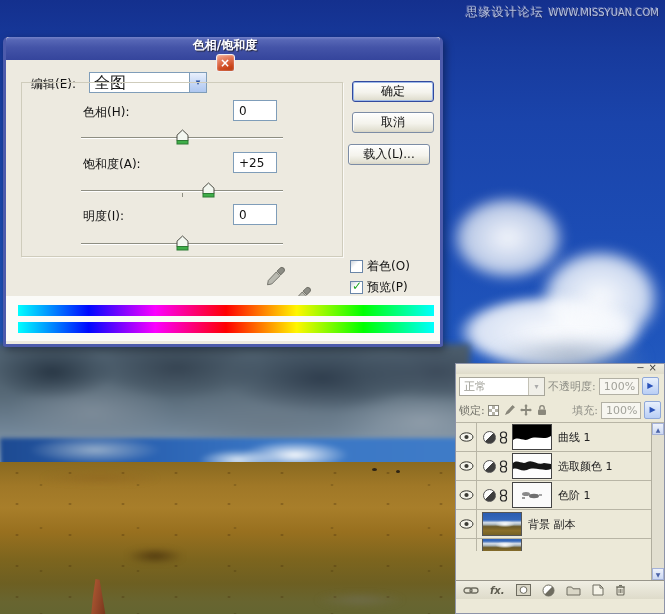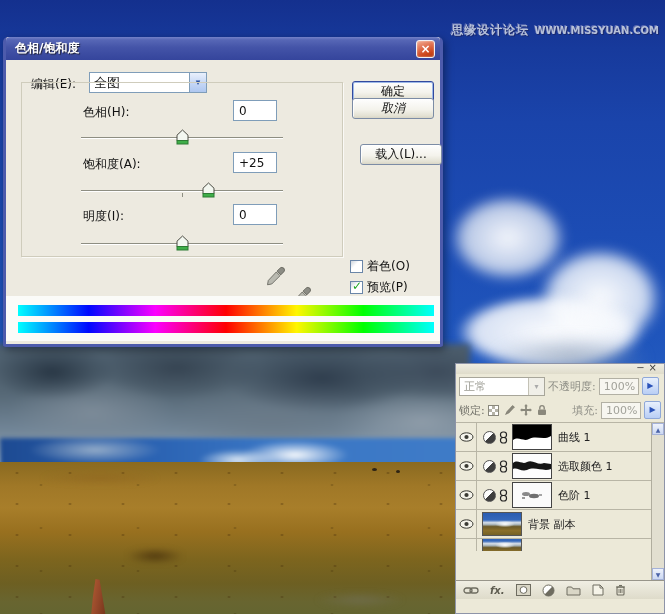--- a/index.html
+++ b/index.html
@@ -58,43 +58,43 @@
     background: radial-gradient(closest-side, rgba(140,96,30,.5), rgba(140,96,30,0) 75%); }
   .speck { position:absolute; background:#2e2414; border-radius:50%; }
   .sp1 { left:372px; top:468px; width:5px; height:3px; }
   .sp2 { left:396px; top:470px; width:4px; height:3px; }
   .stump { position:absolute; left:84px; top:579px; width:26px; height:35px;
     background: linear-gradient(100deg,#b05a31 25%,#96482а 55%,#7d3a1e 80%);
     background: linear-gradient(100deg,#b05a31 25%,#96482a 55%,#7d3a1e 80%);
     clip-path: polygon(44% 0, 60% 2%, 82% 100%, 28% 100%, 34% 52%);
     filter: blur(.4px);
   }
-  .watermark { position:absolute; top:22px; right:6px; font-size:12px; font-weight:bold;
+  .watermark { position:absolute; top:4px; right:6px; font-size:12px; font-weight:normal;
     color:#b7c1d8; letter-spacing:1px; text-shadow:1px 1px 0 #1c2a6e, -1px -1px 0 #5a6ab0;
     white-space:nowrap; }
   .watermark .wm-url { font-size:10px; letter-spacing:0; }
 
   
   .dialog { position:absolute; left:3px; top:37px; width:440px; height:310px;
     border:3px solid #4d5bac; border-top:none; border-radius:5px 5px 3px 3px;
     background:#EDEAE0; box-shadow:2px 3px 8px rgba(0,0,0,.4); }
   .titlebar { height:23px; border-radius:4px 4px 0 0; position:relative;
     background: linear-gradient(180deg,#7381c8 0%,#5767b6 12%,#4454a8 45%,#3a4aa0 80%,#35459c 100%);
-    display:flex; align-items:center; padding:0 5px 0 9px; }
+    display:flex; align-items:center; padding:0 5px 0 9px;flex-direction:column; }
   .titlebar .title { color:#fff; font-weight:bold; font-size:12px; text-shadow:1px 1px 1px #223; flex:1 1 auto; }
   .close-btn { width:19px; height:18px; border-radius:3px; border:1px solid #f0f0f4;
     background: linear-gradient(160deg,#f2ab91 0%,#e0704f 40%,#ca4419 75%,#b23a10 100%);
     color:#fff; font-size:12px; font-weight:bold; line-height:16px; text-align:center;
     box-shadow: inset 0 0 2px rgba(255,255,255,.6); cursor:default; }
   .dialog-body { position:relative; width:100%; height:281px; font-size:12px; color:#1a1a1a; }
   .abs { position:absolute; }
 
   .d-label { font-size:12px; color:#111; white-space:nowrap; }
   .combobox { display:flex; width:118px; height:21px; border:1px solid #7f9db9; background:#fff; }
-  .combobox .combo-text { flex:1; font-size:13px; line-height:19px; padding-left:4px; }
+  .combobox .combo-text { flex:1; font-size:16px; line-height:19px; padding-left:4px; }
   .combo-arrow-btn { width:17px; height:100%; border-left:1px solid #7f9db9;
     background:linear-gradient(180deg,#e9f0fc,#c3d5f5 60%,#aec7f0); color:#2a50a0;
     font-size:9px; line-height:19px; text-align:center; }
   .groupbox { border:1px solid #cfccbc; box-shadow:1px 1px 0 rgba(255,255,255,.7); }
 
   .val-input { width:44px; height:21px; border:1px solid #7f9db9; background:#fff;
     font-family:"DejaVu Sans","Liberation Sans",sans-serif; font-size:12px; padding:0 0 0 5px; color:#111; }
   .track { height:2px; background:#8e8e82; border-bottom:1px solid #fff; }
   .center-tick { position:absolute; top:3px; left:50%; width:1px; height:4px; background:#8e8e82; }
   .thumb { position:absolute; top:-8px; width:13px; height:16px; margin-left:-6px; }
@@ -250,22 +250,22 @@
       <div class="abs track" style="left:75px; top:183px; width:202px;">
         <div class="thumb" style="left:50%;">
           <svg width="13" height="16" viewBox="0 0 13 16">
               <path d="M6.5 1 L12 6.2 L12 11.5 L1 11.5 L1 6.2 Z" fill="#f3f7f0" stroke="#4a4a42"></path>
               <rect x="1" y="11.5" width="11" height="3.5" fill="#3fae49" stroke="#2c7a33"></rect>
             </svg>
         </div>
       </div>
 
       <div class="abs xp-btn default" style="left:346px; top:21px;">确定</div>
-      <div class="abs xp-btn" style="left:346px; top:38px;font-style:italic;">取消</div>
-      <div class="abs xp-btn" style="left:354px; top:84px;">载入(L)...</div>
+      <div class="abs xp-btn" style="left:346px; top:52px;">取消</div>
+      <div class="abs xp-btn" style="left:342px; top:84px;">载入(L)...</div>
 
       <div class="abs dropper" style="left:260px; top:206px;">
         <svg width="20" height="20" viewBox="0 0 16 16">
             <path d="M12.8 1.2a2 2 0 0 1 2 2c0 .6-.2 1.1-.6 1.5l-2.4 2.4-3-3 2.4-2.4c.4-.4.9-.6 1.6-.6z" fill="#8c8c84" stroke="#55554d" stroke-width=".6"></path>
             <path d="M8.2 4.8l3 3-6.6 6.6-3.4.6.6-3.4z" fill="#b9b9b0" stroke="#55554d" stroke-width=".6"></path>
           </svg>
       </div>
       <div class="abs dropper" style="left:286px; top:206px;">
         <svg width="20" height="20" viewBox="0 0 16 16">
             <path d="M12.8 1.2a2 2 0 0 1 2 2c0 .6-.2 1.1-.6 1.5l-2.4 2.4-3-3 2.4-2.4c.4-.4.9-.6 1.6-.6z" fill="#8c8c84" stroke="#55554d" stroke-width=".6"></path>

